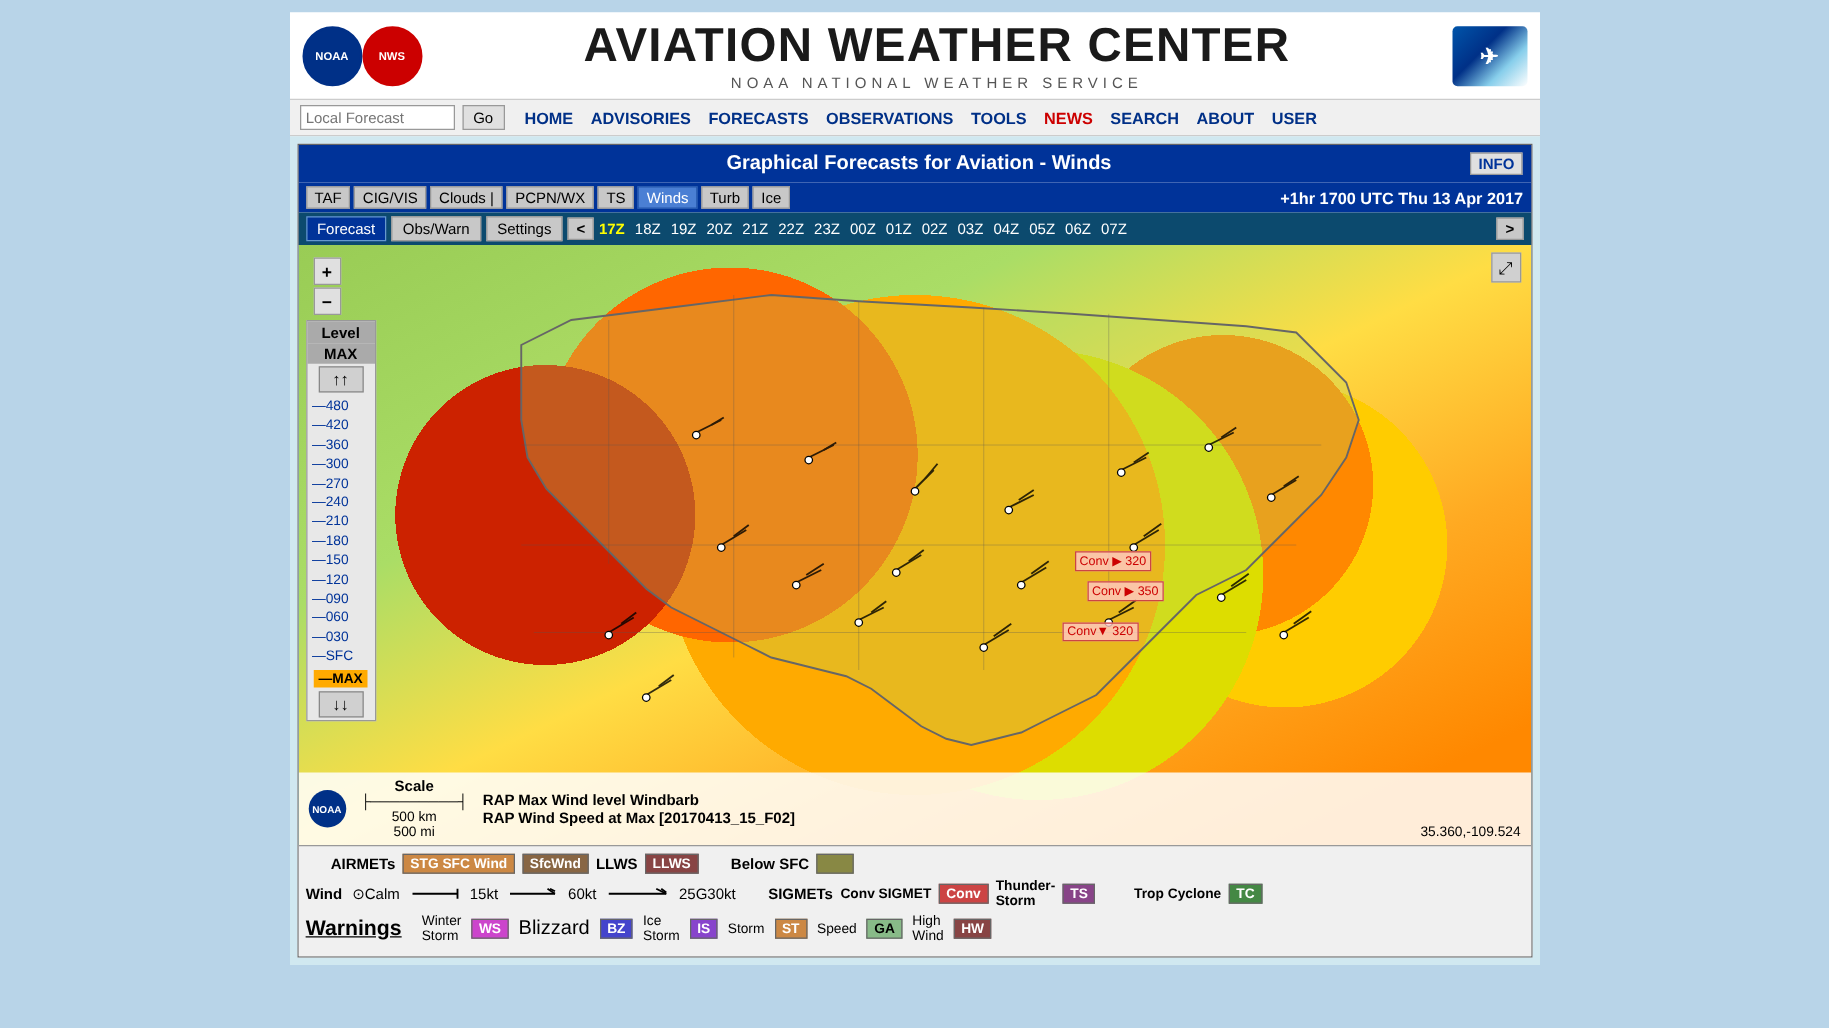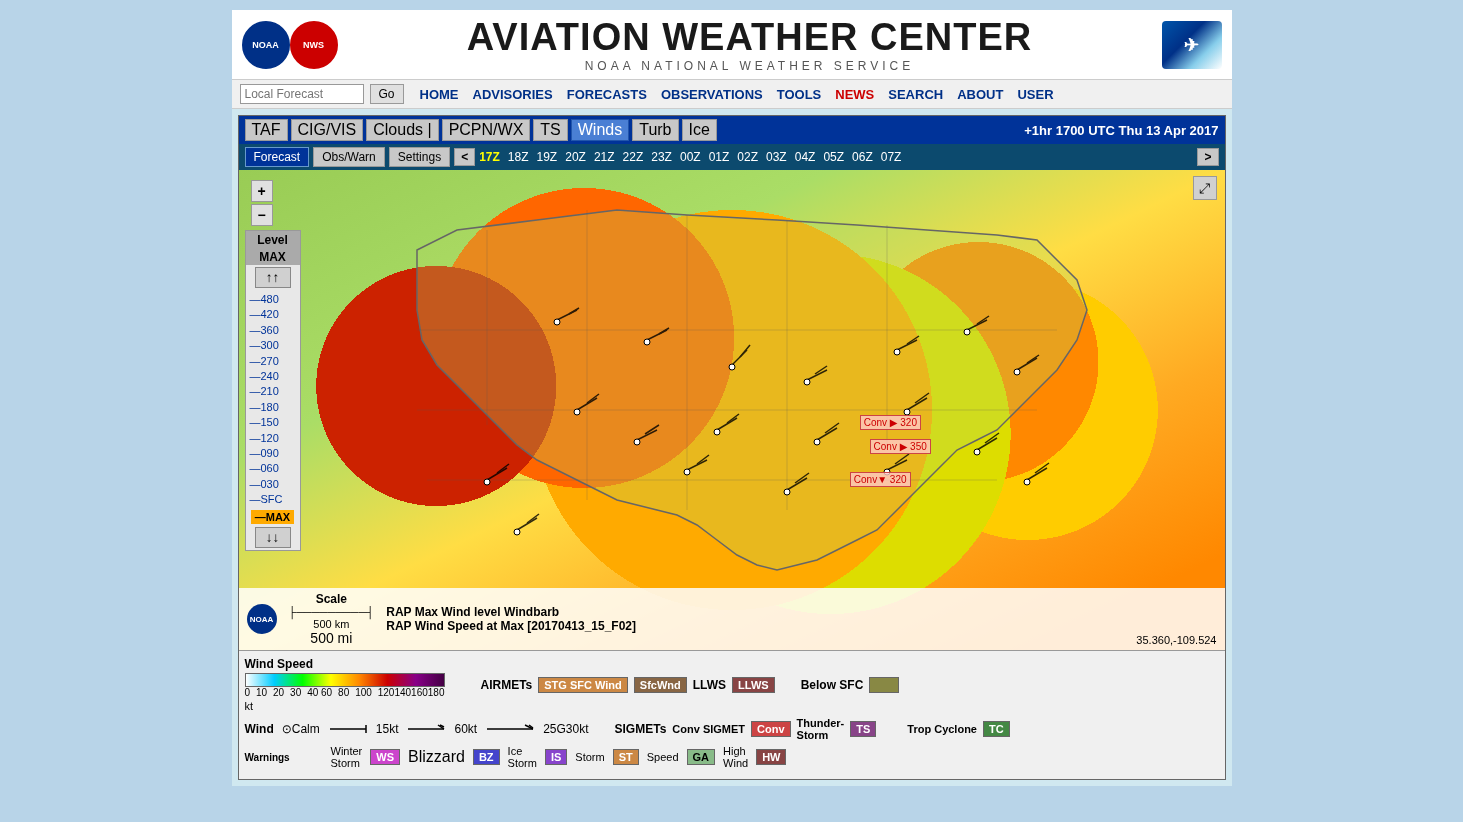--- a/index.html
+++ b/index.html
@@ -159,21 +159,21 @@
       align-items: center;
       padding: 3px 6px;
       justify-content: space-between;
     }
     .tab-group {
       display: flex;
       gap: 3px;
     }
     .tab-btn {
       padding: 1px 6px;
-      font-size: 16px;
+      font-size: 12px;
       cursor: pointer;
       border: 1px solid #999;
       background: #c8c8c8;
       color: #000;
     }
     .tab-btn.active {
       background: #4a7fd4;
       color: white;
       border-color: #2255aa;
     }
@@ -451,20 +451,25 @@
       <a class="nav-link news">NEWS</a>
       <a class="nav-link">SEARCH</a>
       <a class="nav-link">ABOUT</a>
       <a class="nav-link">USER</a>
     </div>
   </div>
 
   <div class="content-area">
     <div class="forecast-panel">
 
+      <div class="forecast-header">
+        <span style="width:50px;"></span>
+        <span>Graphical Forecasts for Aviation - Winds</span>
+        <button class="info-btn">INFO</button>
+      </div>
 
       <div class="forecast-tabs">
         <div class="tab-group">
           <button class="tab-btn">TAF</button>
           <button class="tab-btn">CIG/VIS</button>
           <button class="tab-btn">Clouds |</button>
           <button class="tab-btn">PCPN/WX</button>
           <button class="tab-btn">TS</button>
           <button class="tab-btn active">Winds</button>
           <button class="tab-btn">Turb</button>
@@ -614,50 +619,33 @@
         <div class="conv-label" style="top:51%;left:63%;">Conv ▶ 320</div>
         <div class="conv-label" style="top:56%;left:64%;">Conv ▶ 350</div>
         <div class="conv-label" style="top:63%;left:62%;">Conv▼ 320</div>
 
         <div class="map-info">
           <div class="noaa-small">NOAA</div>
           <div class="scale-section">
             <span style="font-weight:bold;font-size:12px;">Scale</span>
             <span style="font-size:11px;">├─────────┤</span>
             <span style="font-size:11px;">500 km</span>
-            <span style="font-size:14px;">500 mi</span>
+            <span style="font-size:11px;">500 mi</span>
           </div>
           <div>
             <div class="map-info-text">RAP Max Wind level Windbarb</div>
             <div class="map-info-text">RAP Wind Speed at Max [20170413_15_F02]</div>
           </div>
           <div class="coords">35.360,-109.524</div>
         </div>
       </div>
 
       <div class="legend-area">
 
         <div class="legend-row">
-          <div>
-            <div style="font-size:12px;font-weight:bold;margin-bottom:2px;">Wind Speed</div>
-            <div style="display:flex;align-items:center;gap:0;">
-              <div class="ws-gradient"></div>
-            </div>
-            <div class="ws-labels">
-              <span>0</span>
-              <span>10</span>
-              <span>20</span>
-              <span>30</span>
-              <span>40 60</span>
-              <span>80</span>
-              <span>100</span>
-              <span>120140160180</span>
-            </div>
-            <span style="font-size:11px;">kt</span>
-          </div>
           <div style="display:flex;align-items:center;gap:6px;margin-left:20px;font-size:12px;font-weight:bold;">
             <span>AIRMETs</span>
             <span class="tag-btn tag-stg">STG SFC Wind</span>
             <span class="tag-btn tag-sfcwnd">SfcWnd</span>
             <span style="font-weight:bold;font-size:12px;">LLWS</span>
             <span class="tag-btn tag-llws">LLWS</span>
             <span style="margin-left:20px;font-size:12px;">Below SFC</span>
             <span class="tag-below-sfc"></span>
           </div>
         </div>
@@ -689,21 +677,21 @@
             <span style="font-size:11px;">Conv SIGMET</span>
             <span class="tag-btn tag-conv">Conv</span>
             <span style="font-size:11px;">Thunder-<br>Storm</span>
             <span class="tag-btn tag-thunder">TS</span>
             <span style="font-size:11px;margin-left:25px;">Trop Cyclone</span>
             <span class="tag-btn tag-tc">TC</span>
           </div>
         </div>
 
         <div class="legend-row">
-          <span style="font-weight:bold;font-size:10px;min-width:70px;">Warnings</span>
+          <span style="font-weight:bold;font-size:17px;min-width:70px;text-decoration:underline;">Warnings</span>
           <div style="display:flex;align-items:center;gap:8px;">
             <span style="font-size:11px;">Winter<br>Storm</span>
             <span class="tag-btn tag-ws">WS</span>
             <span style="font-size:16px;">Blizzard</span>
             <span class="tag-btn tag-bz">BZ</span>
             <span style="font-size:11px;">Ice<br>Storm</span>
             <span class="tag-btn tag-is">IS</span>
             <span style="font-size:11px;">Storm</span>
             <span class="tag-btn tag-st">ST</span>
             <span style="font-size:11px;">Speed</span>

